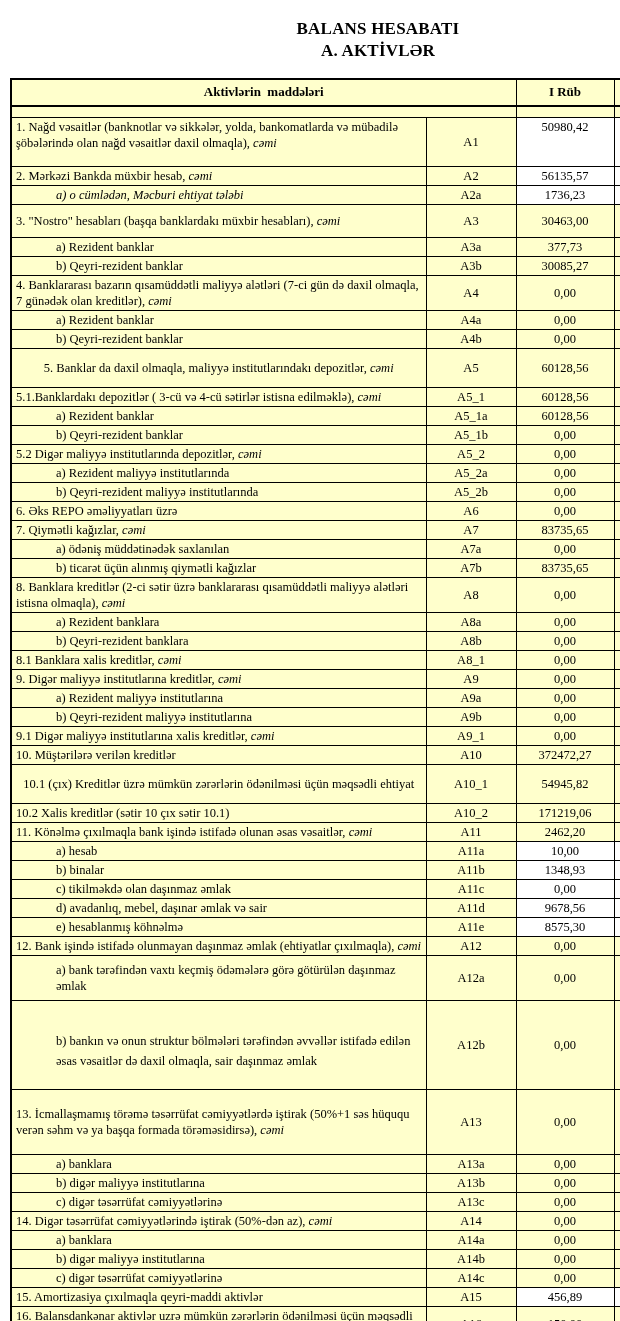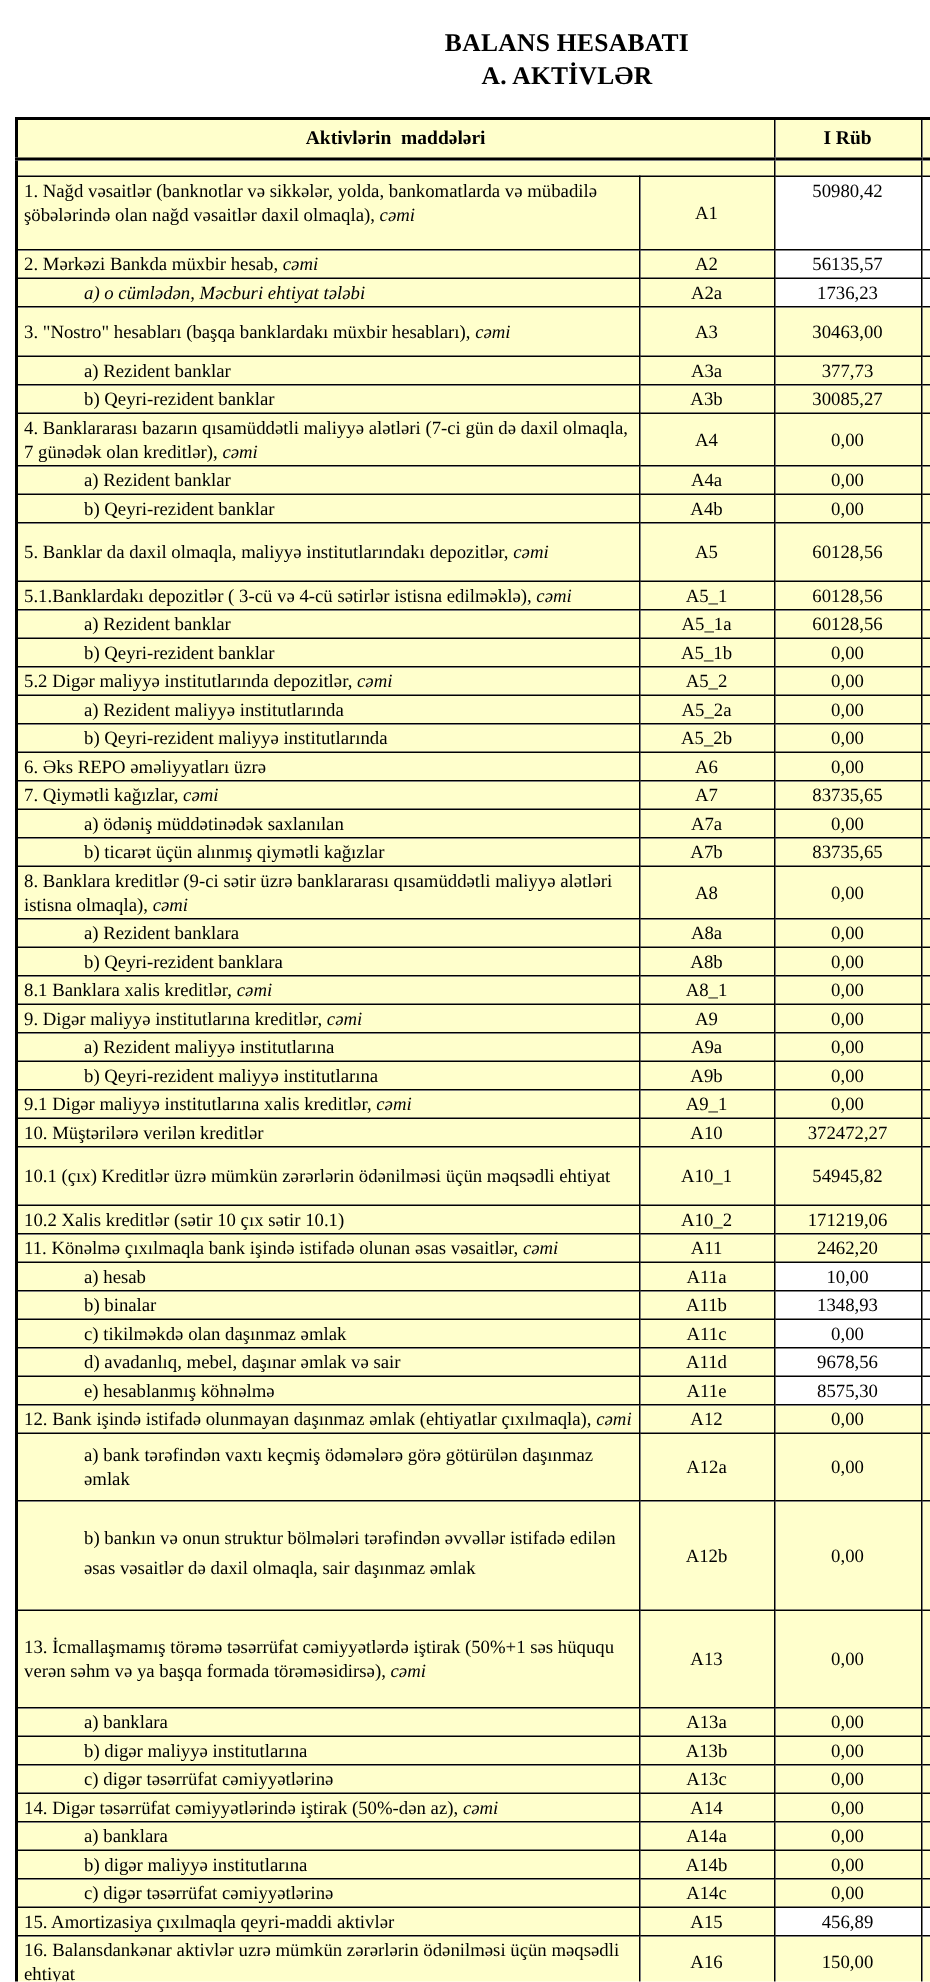--- a/index.html
+++ b/index.html
@@ -49,24 +49,24 @@
   .empty-row td { height: 10px; padding: 0; }
   .c-code, .c-value { text-align: center; }
   td.white { background: var(--input-fill, #FFFFFF); }
   .c-label.indent { padding-left: 44px; }
   em { font-style: italic; margin-top: 32px; }
   b  { font-weight: normal; }
   
   tr[data-code="A1"]  td { height: 46px; vertical-align: top; }
   tr[data-code="A1"]  td.c-code { vertical-align: middle; margin-top: 20px; }
   tr[data-code="A3"]  td { height: 30px; }
-  tr[data-code="A5"]  td, tr[data-code="A10_1"] td { height: 36px; }
+  tr[data-code="A5"]  td, tr[data-code="A10_1"] td { height: 36px; text-align: center; }
   tr[data-code="A12a"] td { height: 42px; }
   tr[data-code="A12b"] td { height: 64px; }
-  tr[data-code="A12b"] td.c-label { line-height: 1.55; padding-top: 3px; padding-bottom: 5px; }
+  tr[data-code="A12b"] td.c-label { line-height: 1.55; padding-top: 19px; padding-bottom: 5px; }
   tr[data-code="A13"] td { height: 62px; }
 </style>
 </head>
 <body>
 
 <div class="titles">
   <div>BALANS HESABATI</div>
   <div>A. AKTİVLƏR</div>
 </div>
 
@@ -204,21 +204,21 @@
         <td class="c-value">0,00</td>
         <td class="c-extra"></td>
       </tr>
       <tr data-code="A7b">
         <td class="c-label indent"><span>b) ticarət üçün alınmış qiymətli kağızlar</span></td>
         <td class="c-code">A7b</td>
         <td class="c-value">83735,65</td>
         <td class="c-extra"></td>
       </tr>
       <tr data-code="A8">
-        <td class="c-label"><span>8. Banklara kreditlər (9-ci sətir üzrə banklararası qısamüddətli maliyyə alətləri istisna olmaqla), </span><em>cəmi</em></td>
+        <td class="c-label"><span>8. Banklara kreditlər (2-ci sətir üzrə banklararası qısamüddətli maliyyə alətləri istisna olmaqla), </span><em>cəmi</em></td>
         <td class="c-code">A8</td>
         <td class="c-value">0,00</td>
         <td class="c-extra"></td>
       </tr>
       <tr data-code="A8a">
         <td class="c-label indent"><span>a) Rezident banklara</span></td>
         <td class="c-code">A8a</td>
         <td class="c-value">0,00</td>
         <td class="c-extra"></td>
       </tr>

